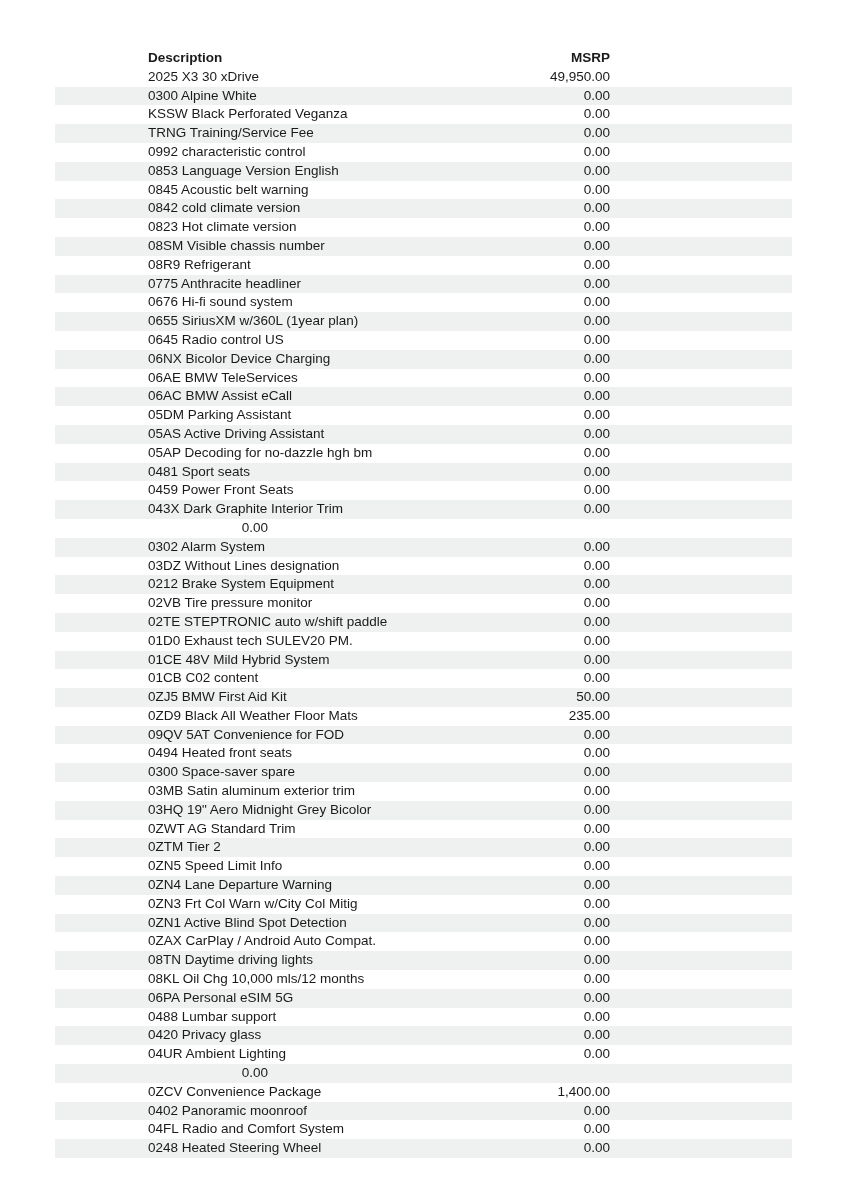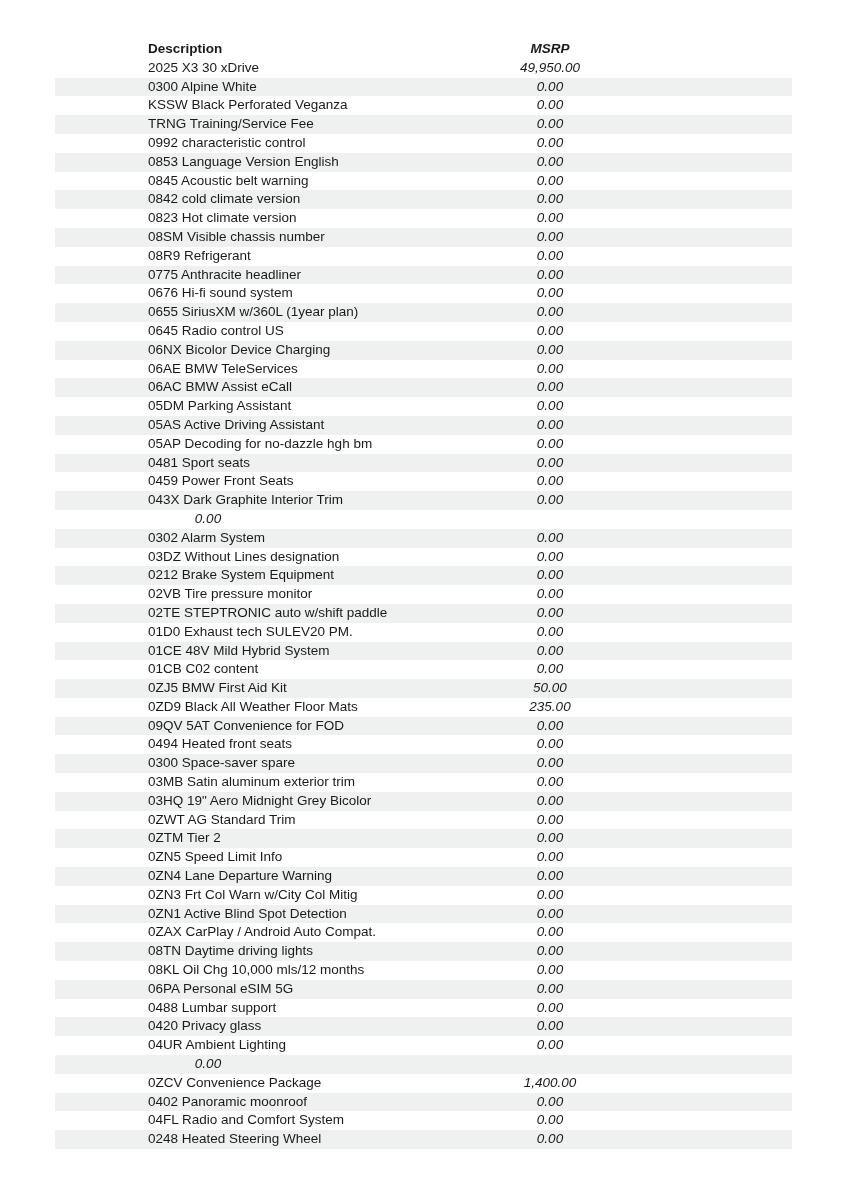--- a/index.html
+++ b/index.html
@@ -11,21 +11,21 @@
     width: 848px;
     height: 1200px;
     position: relative;
     font-family: "Liberation Sans", sans-serif;
     color: #1a1a1a;
     overflow: hidden;
   }
   .pricing-table {
     position: absolute;
     left: 55px;
-    top: 40px;
+    top: 49px;
     width: 737px;
   }
   .row {
     display: flex;
     height: 18.8px;
     line-height: 18.8px;
     font-size: 13.5px;
     white-space: nowrap;
   }
   .header-row .desc,
@@ -42,24 +42,23 @@
     box-sizing: border-box;
     flex: none;
     margin-top: 20px;
   }
   .desc {
     flex: 1;
   }
   .msrp {
     width: 302px;
     flex: none;
-    text-align: center;
+    text-align: right;
     padding-right: 182px;
     box-sizing: border-box;
-    font-style: italic;
   }
 </style>
 </head>
 <body style="color: rgb(26, 26, 26); background: rgb(255, 255, 255);">
 
 <div class="pricing-table">
   <div class="row header-row">
     <div class="cell cat"></div>
     <div class="cell desc">Description</div>
     <div class="cell msrp">MSRP</div>

